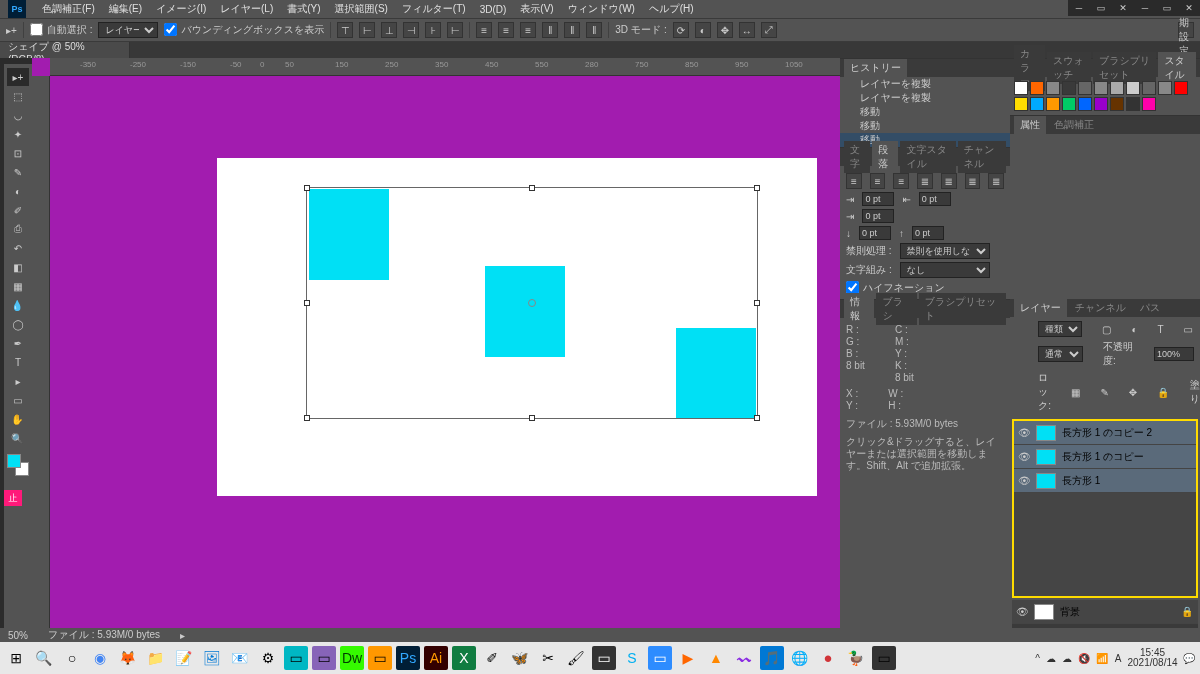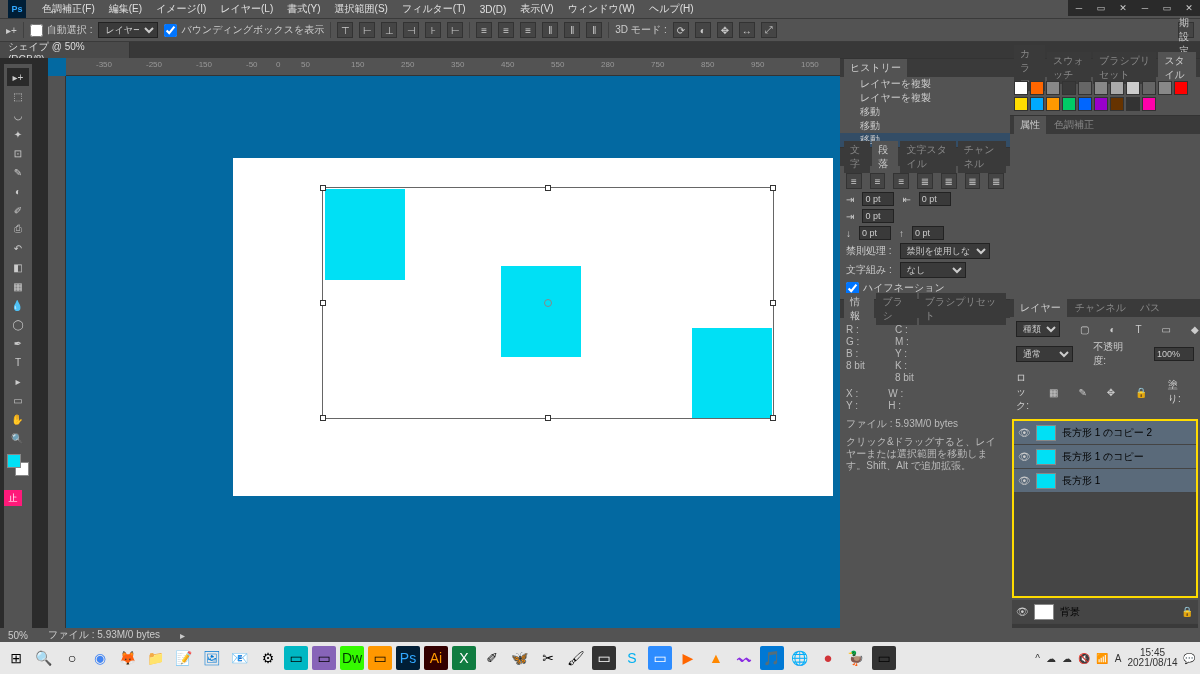--- a/index.html
+++ b/index.html
@@ -16,21 +16,21 @@
 .main-area { position: absolute; top: 58px; left: 0; right: 0; bottom: 32px; display: flex; background: #2b2b2b; }
 .toolbox { width: 28px; background: #535353; display: flex; flex-direction: column; align-items: center; padding-top: 4px; gap: 1px; margin-left: 4px; margin-top: 6px; }
 .tool { width: 22px; height: 18px; display: flex; align-items: center; justify-content: center; color: #ccc; cursor: pointer; }
 .tool.selected { background: #2a2a2a; }
 .color-swatch { width: 22px; height: 22px; position: relative; margin-top: 6px; }
 .color-swatch .fg { width: 14px; height: 14px; position: absolute; top: 0; left: 0; border: 1px solid #888; }
 .color-swatch .bg { width: 14px; height: 14px; background: #fff; position: absolute; bottom: 0; right: 0; border: 1px solid #888; }
 .ruler-h { position: absolute; top: 0; left: 18px; right: 0; height: 18px; background: #535353; border-bottom: 1px solid #333; color: #999; overflow: hidden; }
 .ruler-v { position: absolute; top: 18px; left: 0; width: 18px; bottom: 0; background: #535353; border-right: 1px solid #333; }
 .ruler-h span { position: absolute; font-size: 8px; top: 2px; }
-.canvas-container { flex: 1; position: relative; background: #0369a1; margin-left: 16px; }
+.canvas-container { flex: 1; position: relative; background: #a21caf; margin-left: 0; }
 .canvas { position: absolute; top: 100px; left: 185px; width: 600px; height: 338px; background: #fff; }
 .rect { position: absolute; background: #00e0f5; }
 .rect1 { left: 92px; top: 31px; width: 80px; height: 91px; }
 .rect2 { left: 268px; top: 108px; width: 80px; height: 91px; }
 .rect3 { left: 459px; top: 170px; width: 80px; height: 91px; }
 .selection-box { position: absolute; border: 1px solid #666; top: 29px; left: 89px; width: 452px; height: 232px; }
 .handle { width: 6px; height: 6px; background: #fff; border: 1px solid #333; position: absolute; }
 .h-tl { top: -3px; left: -3px; } .h-tm { top: -3px; left: 50%; margin-left: -3px; } .h-tr { top: -3px; right: -3px; }
 .h-ml { top: 50%; left: -3px; margin-top: -3px; } .h-mr { top: 50%; right: -3px; margin-top: -3px; }
 .h-bl { bottom: -3px; left: -3px; } .h-bm { bottom: -3px; left: 50%; margin-left: -3px; } .h-br { bottom: -3px; right: -3px; }
@@ -45,35 +45,35 @@
 .history-row.sel { background: #334d66; }
 .paragraph-row { display: flex; align-items: center; gap: 8px; margin: 3px 0; }
 .paragraph-row input { width: 32px; background: #3a3a3a; border: 1px solid #222; color: #ccc; font-size: 9px; padding: 1px 2px; }
 .right-panels .top-group { display: flex; }
 .right-panels .left-col { width: 170px; display: flex; flex-direction: column; }
 .right-panels .right-col { width: 190px; display: flex; flex-direction: column; }
 .swatch-grid { display: flex; flex-wrap: wrap; gap: 2px; padding: 4px; }
 .sw { width: 14px; height: 14px; border: 1px solid #333; cursor: pointer; }
 .layer-panel { flex: 1; display: flex; flex-direction: column; }
 .layer-opts { padding: 4px 6px; color: #ccc; display: flex; flex-direction: column; gap: 3px; }
-.layer-opts .row { display: flex; align-items: center; gap: 20px; }
+.layer-opts .row { display: flex; align-items: center; gap: 20px; margin-left: 22px; }
 .layer-list { flex: 1; background: #454545; border: 2px solid #ffdc00; margin: 2px; }
 .layer-row { height: 24px; display: flex; align-items: center; background: #5a6a7a; border-bottom: 1px solid #444; padding: 0 4px; gap: 6px; cursor: pointer; }
 .layer-row.bg { background: #454545; }
 .layer-thumb { width: 20px; height: 16px; background: #00e0f5; border: 1px solid #888; }
 .layer-thumb.white { background: #fff; }
 .eye { width: 12px; color: #ccc; }
 .statusbar { position: absolute; bottom: 32px; left: 0; right: 0; height: 14px; background: #535353; color: #ccc; padding: 0 8px; display: flex; align-items: center; gap: 20px; font-size: 9px; }
 .taskbar { position: absolute; bottom: 0; left: 0; right: 0; height: 32px; background: #e8e8e8; display: flex; align-items: center; padding: 0 4px; gap: 4px; }
 .taskbar .tb-item { width: 24px; height: 24px; display: flex; align-items: center; justify-content: center; cursor: pointer; border-radius: 2px; font-size: 14px; }
 .taskbar .tray { margin-left: auto; display: flex; align-items: center; gap: 6px; color: #333; font-size: 9px; }
 .taskbar .clock { display: flex; flex-direction: column; align-items: center; font-size: 9px; line-height: 10px; }
 .info-panel { padding: 6px; color: #bbb; font-size: 9px; line-height: 12px; }
 .select-small { background: #3a3a3a; border: 1px solid #222; color: #ccc; font-size: 9px; padding: 1px 2px; width: 60px; }
-.checkbox-lbl { display: flex; align-items: center; gap: 4px; }
+.checkbox-lbl { display: flex; align-items: flex-start; gap: 4px; }
 .stop-badge { position: absolute; left: 4px; top: 490px; width: 18px; height: 16px; background: #ff1a7a; color: #fff; display: flex; align-items: center; justify-content: center; font-size: 9px; }
 .bottom-panels { display: flex; flex: 1; }
 </style>
 </head>
 <body>
 
 <div class="window-controls">
   <div>─</div>
   <div>▭</div>
   <div>✕</div>
@@ -255,21 +255,21 @@
                 <input value="0 pt" style="">
               <span>↑</span>
                 <input value="0 pt" style="">
             </div>
             <div class="paragraph-row">
               <span>禁則処理 :</span>
               <select class="select-small" style="width:90px"><option>禁則を使用しない</option></select>
             </div>
             <div class="paragraph-row">
               <span>文字組み :</span>
-              <select class="select-small" style="width:66px"><option>なし</option></select>
+              <select class="select-small" style="width:90px"><option>なし</option></select>
             </div>
             <label class="checkbox-lbl">
                 <input type="checkbox" checked="" style="">
                 <span>ハイフネーション</span>
               </label>
           </div>
         </div>
       </div>
       <div class="right-col">
 

